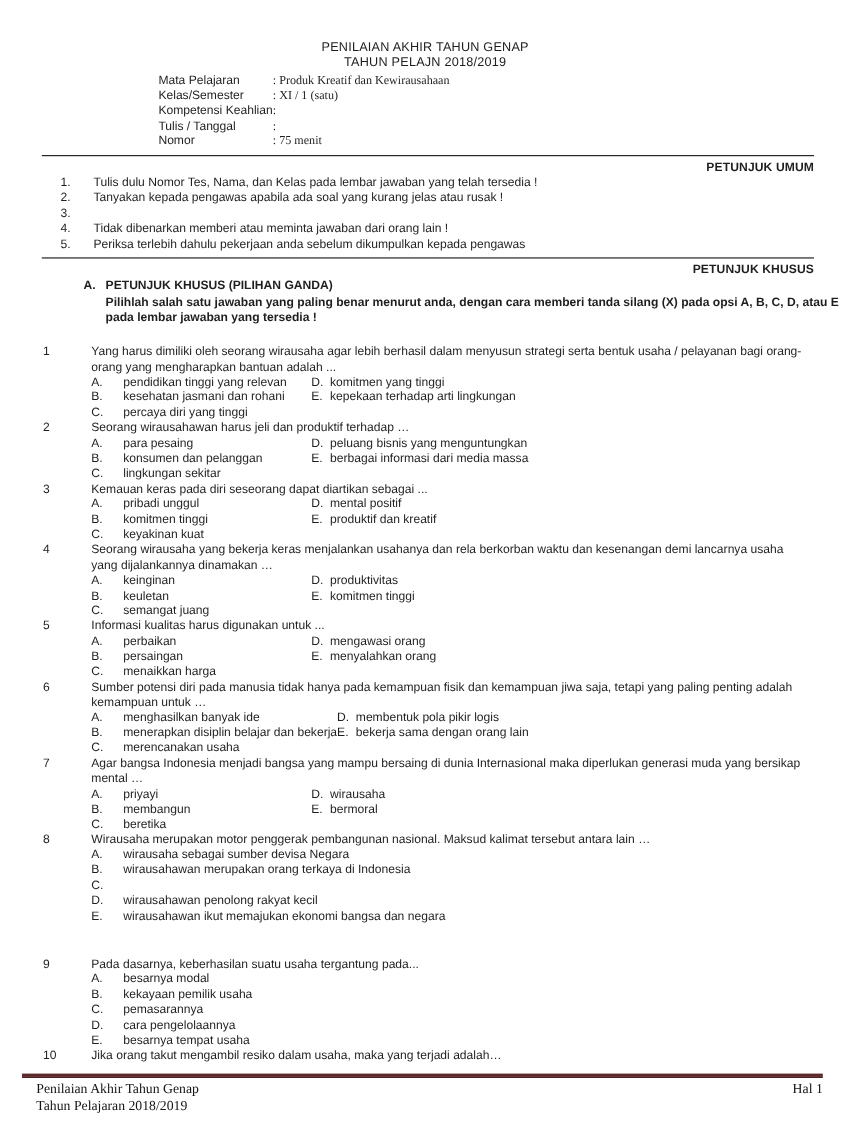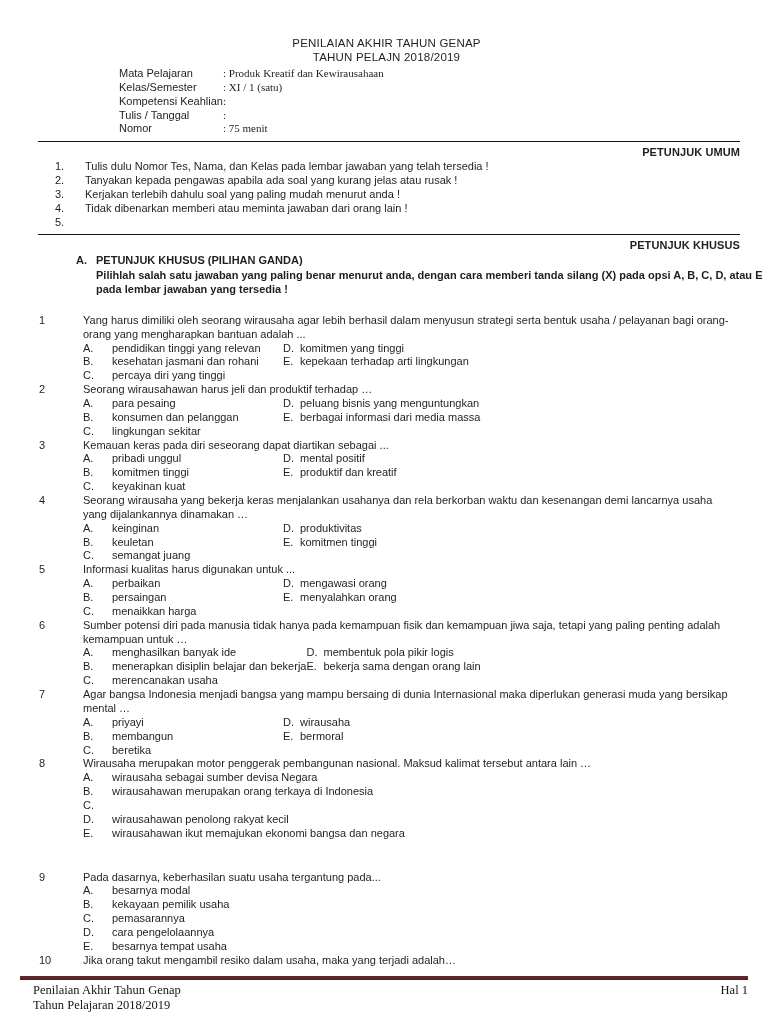--- a/index.html
+++ b/index.html
@@ -8,21 +8,21 @@
     width: 768px; height: 1024px;
     font-family: "Liberation Sans", sans-serif;
     font-size: 11px; line-height: 1.26; color: #1f1f1f;
     position: relative; overflow: hidden;
   }
   .page { padding: 36px 28px 0 33px; }
 
   
   .titles { text-align: center; font-size: 11.5px; }
   .title-line { letter-spacing: .2px; }
-  .info-block { margin-left: 86px; margin-top: 2px; }
+  .info-block { margin-left: 111px; margin-top: 2px; }
   .info-row { display: flex; }
   .info-label { width: 104px; flex: 0 0 104px; }
   .info-value { flex: 1; font-family: Liberation Serif, serif; }
   .rule { border-top: 1.6px solid #111; margin: 5px 0 4px 5px; }
 
   
   .section-heading { font-weight: bold; letter-spacing: .1px; text-align: right; }
   .pu-item { display: flex; padding-left: 22px; }
   .pu-num { width: 30px; flex: 0 0 30px; }
 
@@ -100,28 +100,28 @@
     <div class="pu-item">
       <span class="pu-num">1.</span>
       <span>Tulis dulu Nomor Tes, Nama, dan Kelas pada lembar jawaban yang telah tersedia !</span>
     </div>
     <div class="pu-item">
       <span class="pu-num">2.</span>
       <span>Tanyakan kepada pengawas apabila ada soal yang kurang jelas atau rusak !</span>
     </div>
     <div class="pu-item">
       <span class="pu-num">3.</span>
-      <span>Kerjakan terlebih dahulu soal yang paling mudah menurut anda !</span>
     </div>
     <div class="pu-item">
       <span class="pu-num">4.</span>
       <span>Tidak dibenarkan memberi atau meminta jawaban dari orang lain !</span>
     </div>
     <div class="pu-item">
       <span class="pu-num">5.</span>
+      <span>Periksa terlebih dahulu pekerjaan anda sebelum dikumpulkan kepada pengawas</span>
     </div>
   </div>
 
   <div class="rule"></div>
 
   <div class="pk">
     <div class="section-heading">PETUNJUK KHUSUS</div>
     <div class="pk-sub">
       <span class="pk-sub-letter">A.</span>
       <span>PETUNJUK KHUSUS (PILIHAN GANDA)</span>

